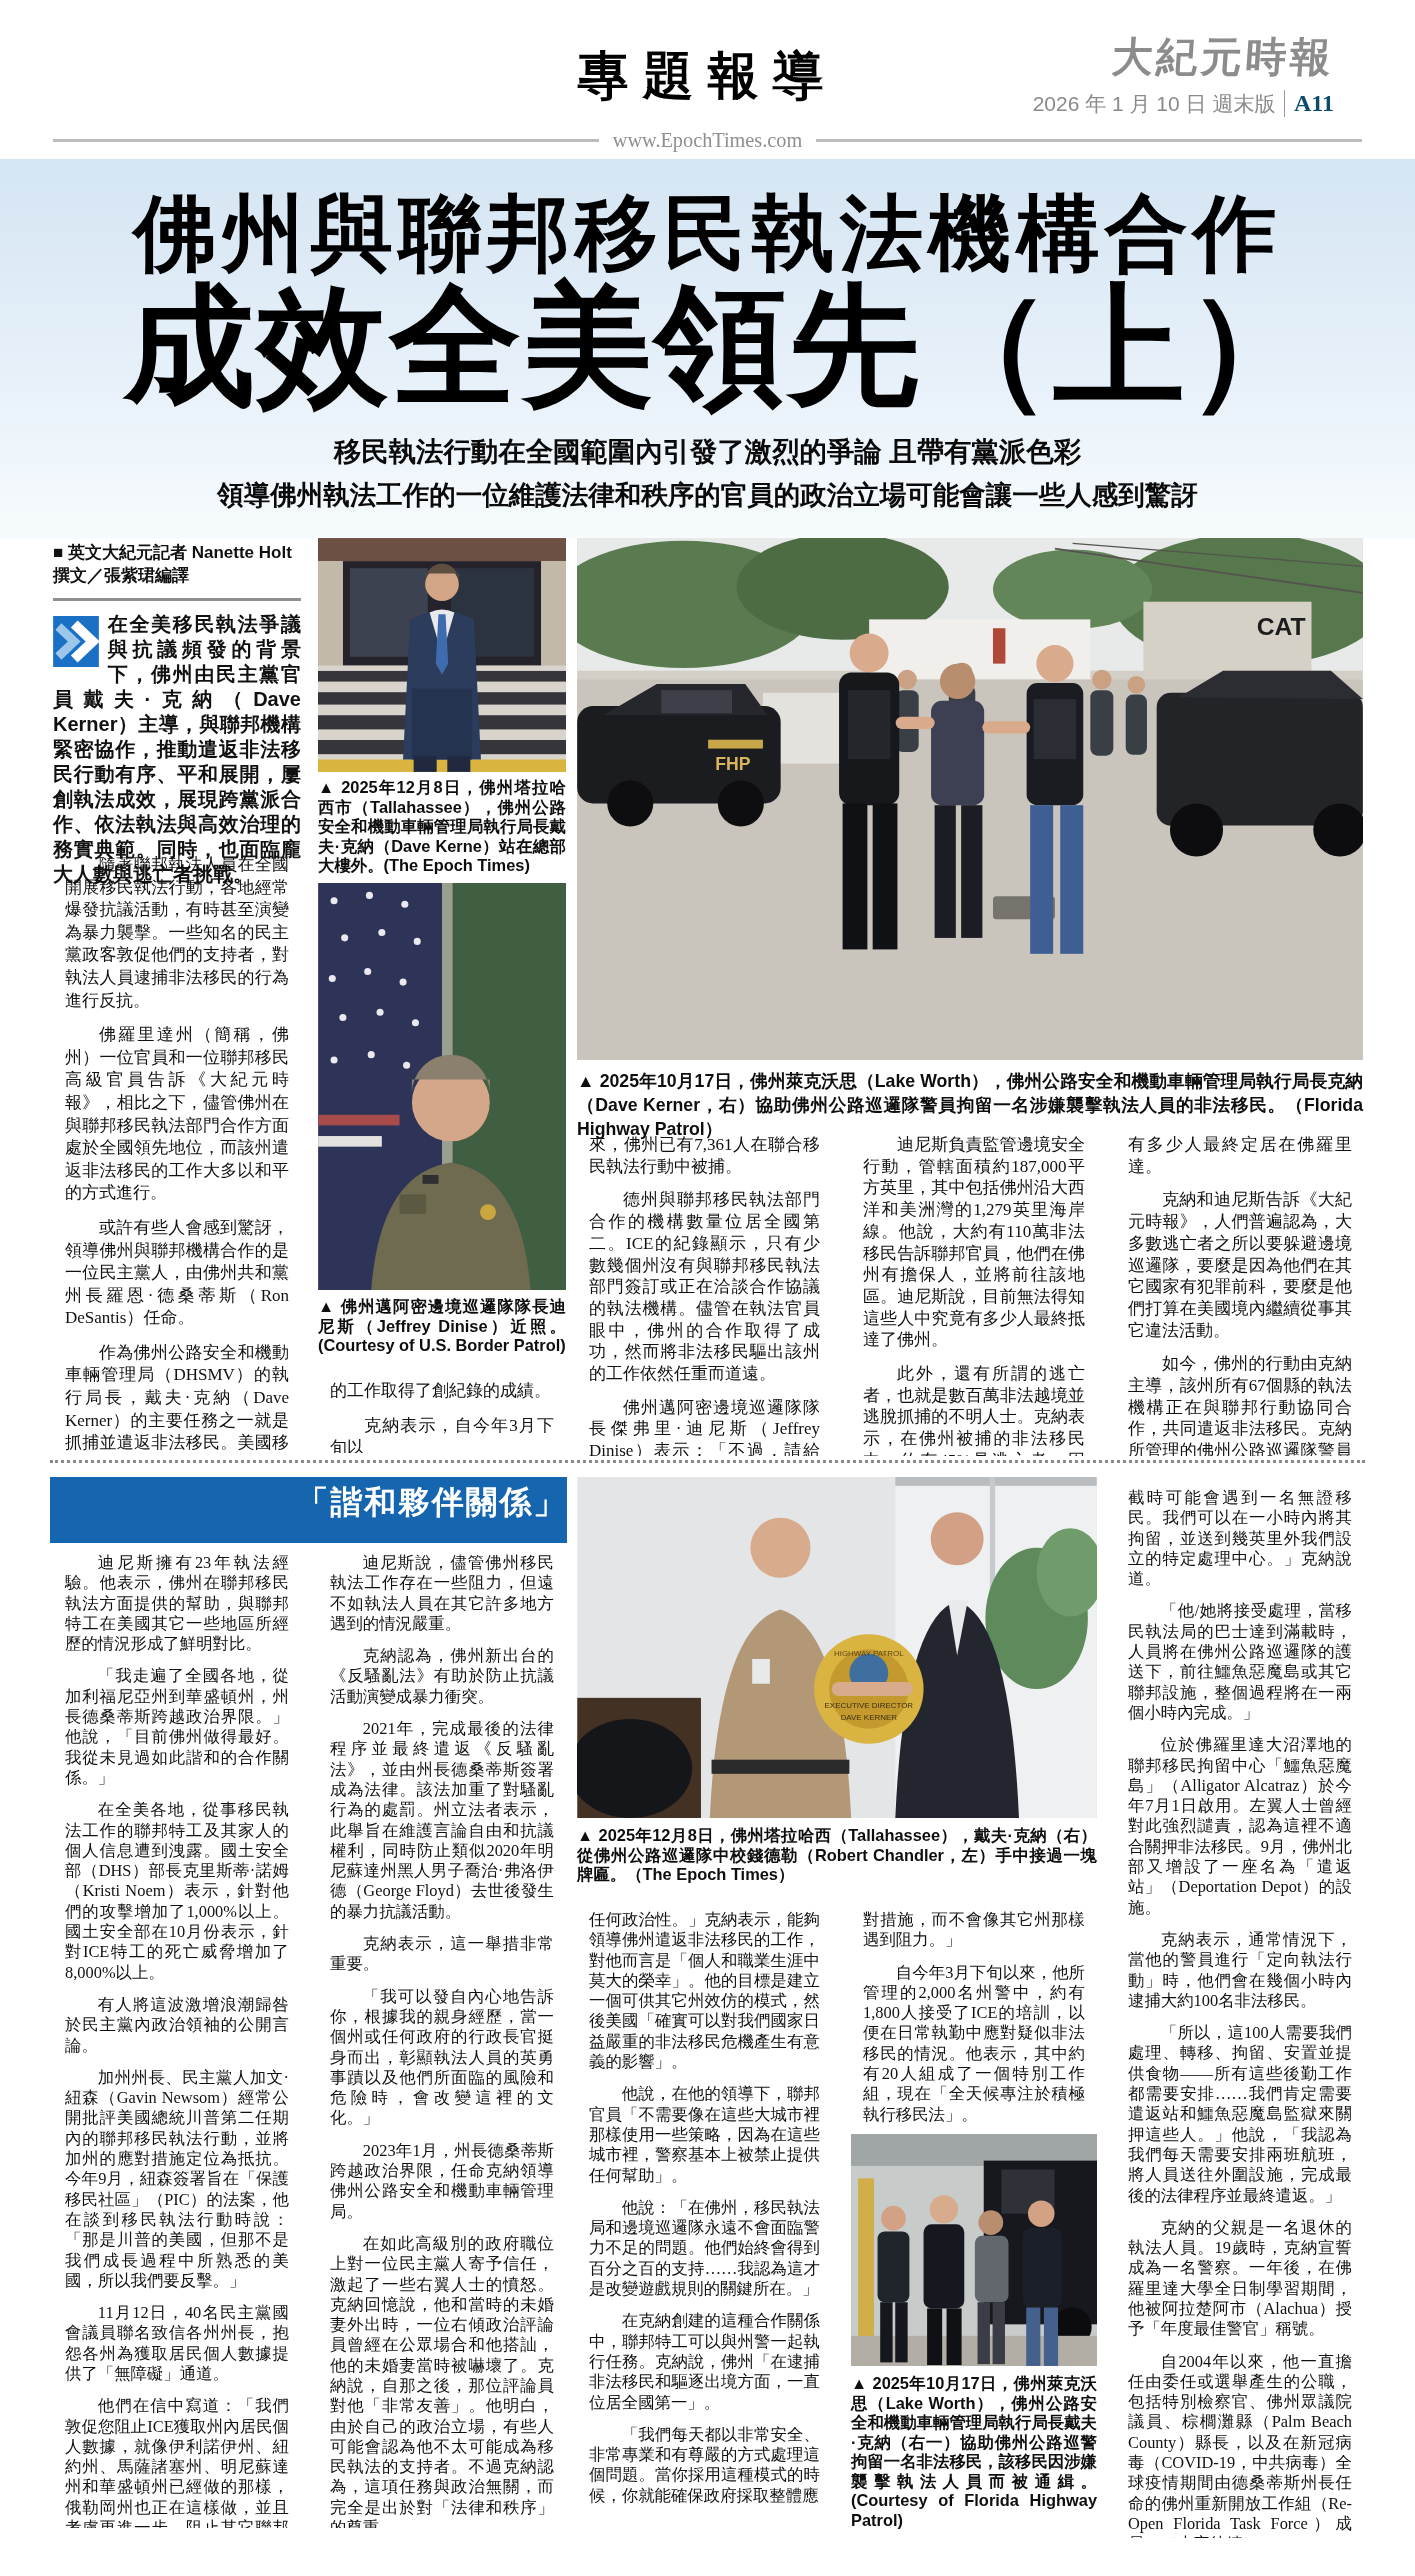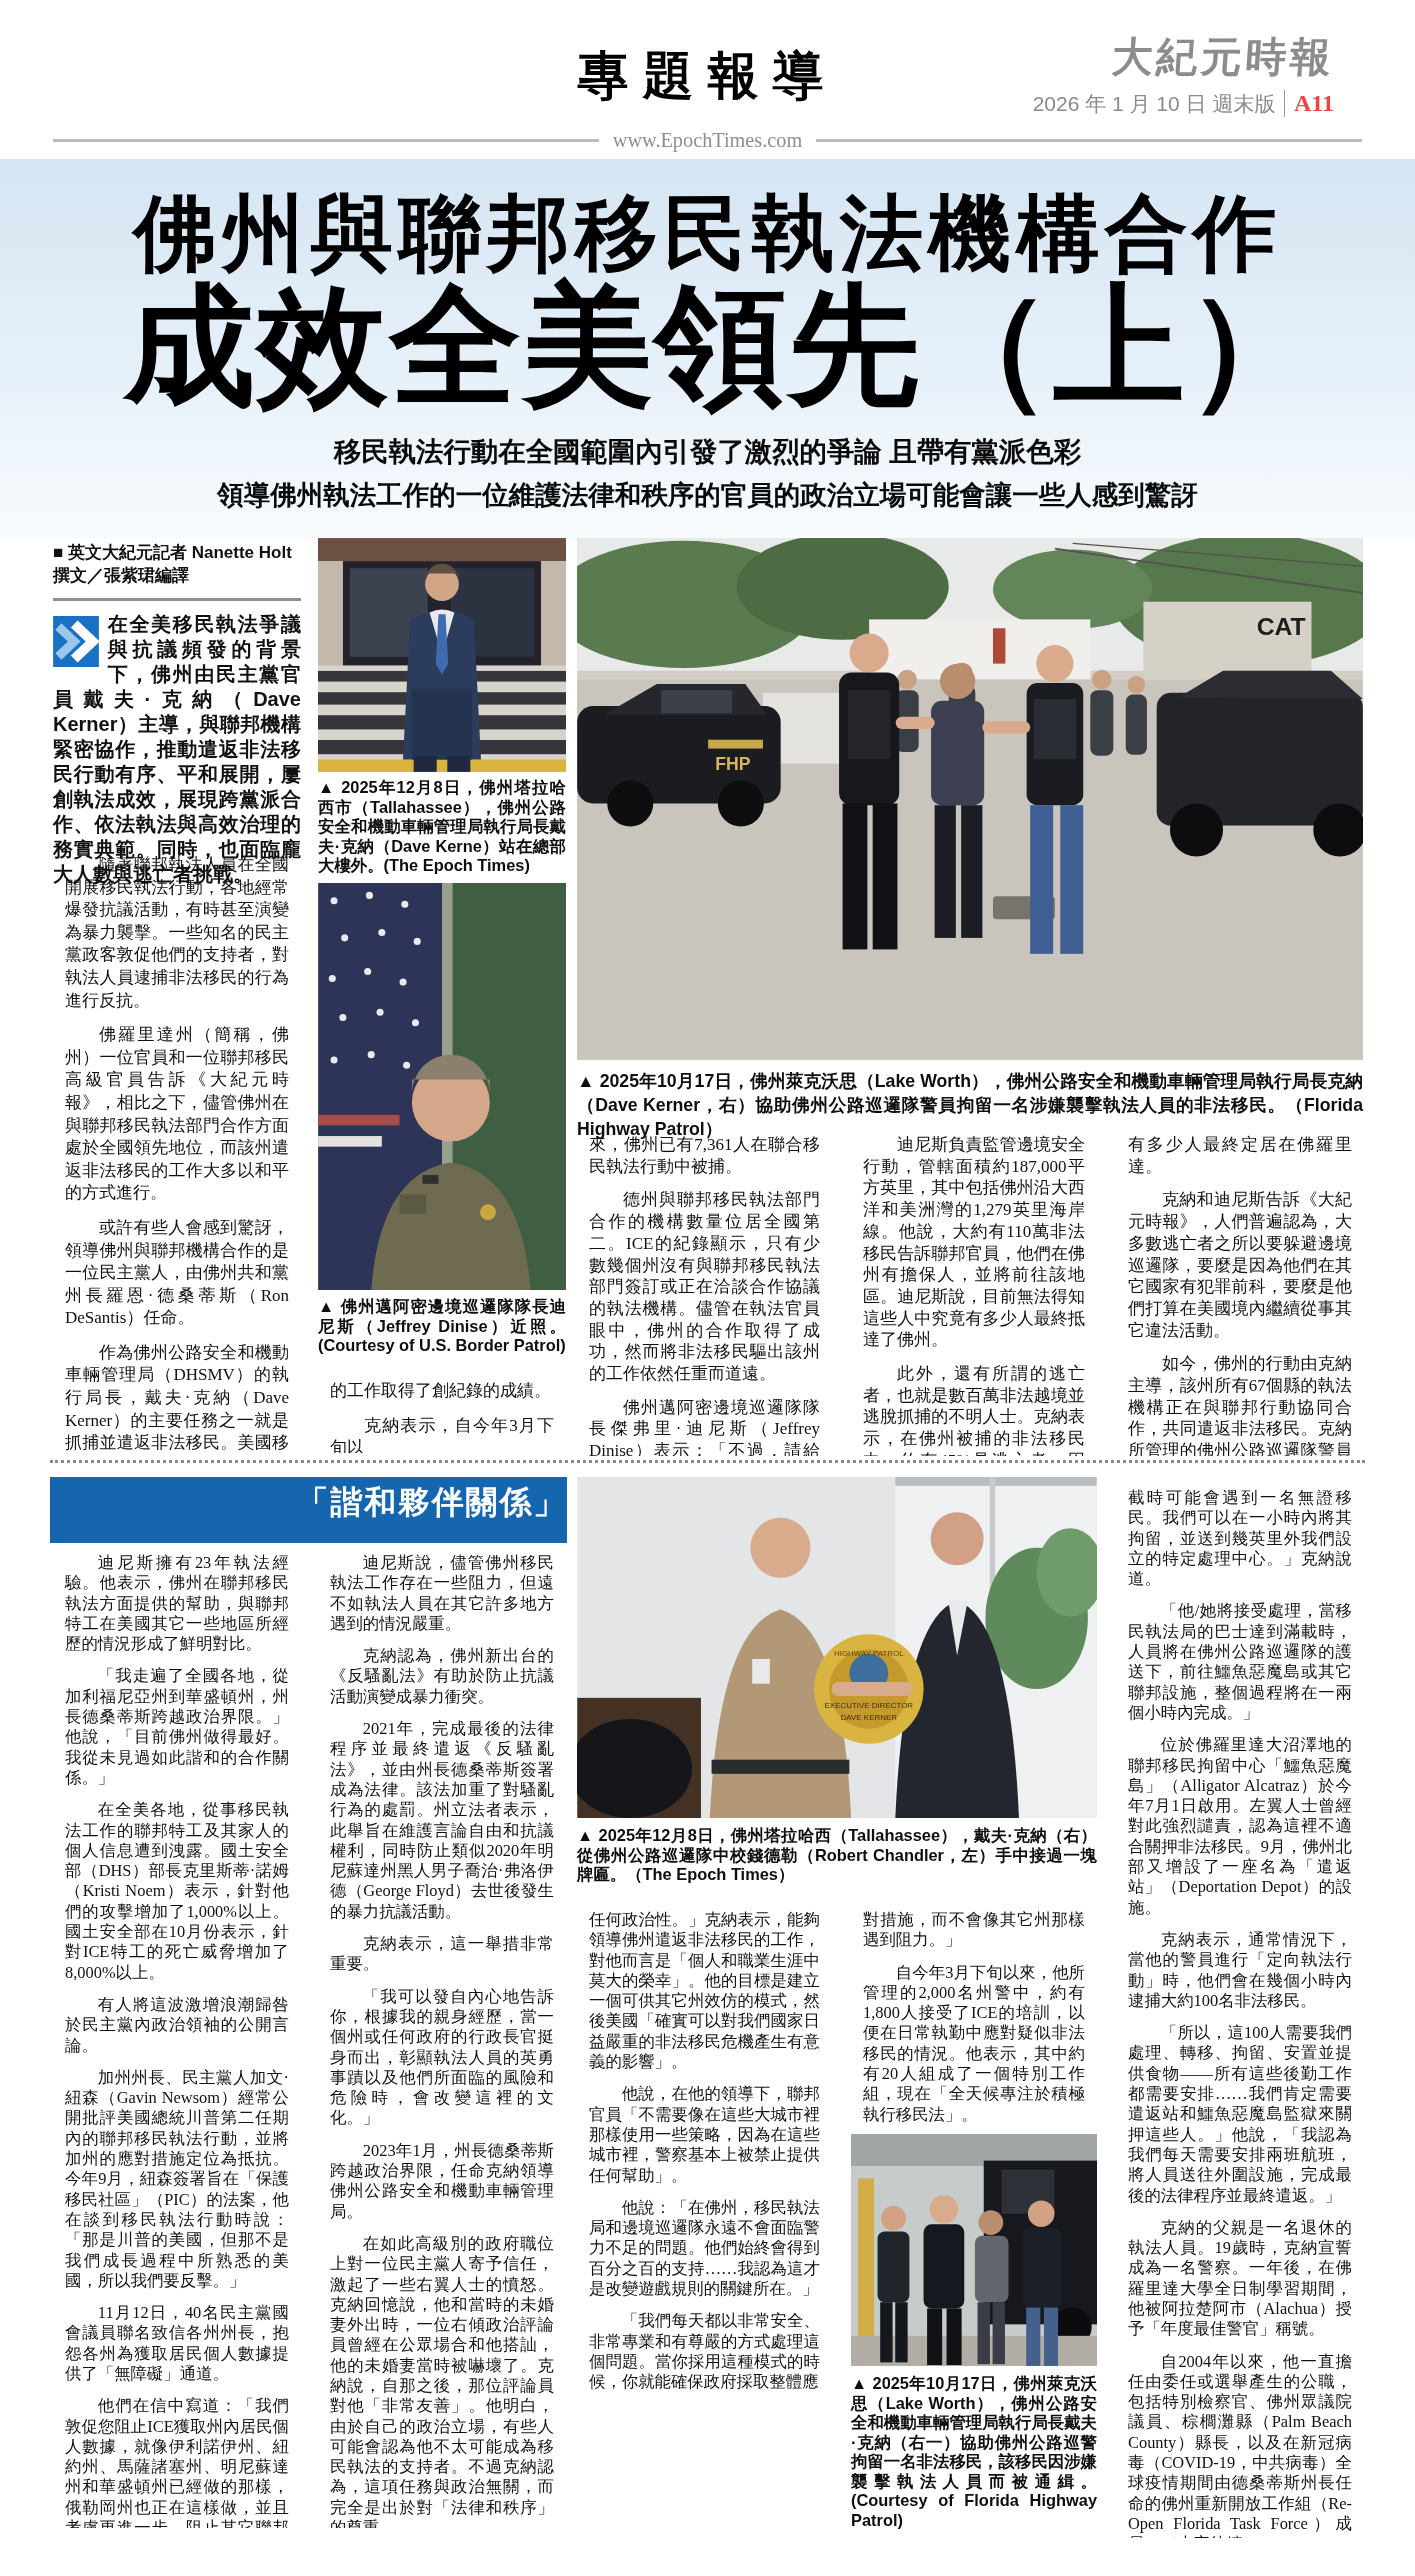--- a/index.html
+++ b/index.html
@@ -6,21 +6,21 @@
   .page{position:relative;width:1415px;height:2576px;background:#ffffff;overflow:hidden;
         font-family:"Liberation Serif","DejaVu Serif",serif;color:#111;}
   .abs{position:absolute;}
   
   .kicker{left:0;top:42px;width:100%;text-align:center;font-family:"Liberation Sans","DejaVu Sans",sans-serif;
           font-size:51px;font-weight:900;letter-spacing:14px;color:#000;}
   .masthead{right:81px;top:30px;font-size:41px;font-weight:900;color:#8c8c8c;letter-spacing:3.5px;
             transform:skewX(-4deg);font-family:"Liberation Serif","DejaVu Serif",serif;}
   .dateline{right:81px;top:90px;font-family:"Liberation Sans","DejaVu Sans",sans-serif;
             font-size:21px;color:#8a8a8a;display:flex;align-items:baseline;gap:8.8px;}
-  .page-no{border-left:1.8px solid #9a9a9a;padding-left:8.8px;color:#ef4444;font-weight:bold;
+  .page-no{border-left:1.8px solid #9a9a9a;padding-left:8.8px;color:#0c4a6e;font-weight:bold;
            font-family:"Liberation Serif","DejaVu Serif",serif;font-size:24px;}
   .siteline{left:53px;top:129px;width:1309px;display:flex;align-items:center;}
   .siteline .rule{flex:1;border-top:3.5px solid #bcbcbc;}
   .siteline .site{padding:0 14px;color:#8f8f8f;font-size:20.3px;white-space:nowrap;}
   
   .band{left:0;top:159px;width:1415px;height:380px;text-align:center;
         background:linear-gradient(180deg,#d5e5f3 0%,#e6f0f9 55%,#f7fbfd 100%);}
   .h1a{margin-top:30px;font-family:"Liberation Sans","DejaVu Sans",sans-serif;
        font-size:83px;line-height:1.08;font-weight:900;letter-spacing:5.3px;color:#000;}
   .h1b{margin-top:1.8px;font-size:131px;line-height:1.02;font-weight:900;letter-spacing:1.8px;color:#000;
@@ -288,20 +288,21 @@
     <text x="330" y="262" text-anchor="middle" font-size="9" fill="#3a2f10" font-family="Liberation Sans, sans-serif">EXECUTIVE DIRECTOR</text>
     <text x="330" y="275" text-anchor="middle" font-size="9" fill="#3a2f10" font-family="Liberation Sans, sans-serif">DAVE KERNER</text>
     <rect x="288" y="232" width="92" height="16" rx="8" fill="#d8ab8c"></rect>
   </svg>
   <div class="abs caption cap3">▲ 2025年12月8日，佛州塔拉哈西（Tallahassee），戴夫·克納（右）從佛州公路巡邏隊中校錢德勒（Robert Chandler，左）手中接過一塊牌匾。（The Epoch Times）</div>
 
   <div class="abs col b-col b-col3">
       <p class="para cont">任何政治性。」克納表示，能夠領導佛州遣返非法移民的工作，對他而言是「個人和職業生涯中莫大的榮幸」。他的目標是建立一個可供其它州效仿的模式，然後美國「確實可以對我們國家日益嚴重的非法移民危機產生有意義的影響」。</p>
       <p class="para">他說，在他的領導下，聯邦官員「不需要像在這些大城市裡那樣使用一些策略，因為在這些城市裡，警察基本上被禁止提供任何幫助」。</p>
       <p class="para">他說：「在佛州，移民執法局和邊境巡邏隊永遠不會面臨警力不足的問題。他們始終會得到百分之百的支持……我認為這才是改變遊戲規則的關鍵所在。」</p>
+      <p class="para">在克納創建的這種合作關係中，聯邦特工可以與州警一起執行任務。克納說，佛州「在逮捕非法移民和驅逐出境方面，一直位居全國第一」。</p>
       <p class="para">「我們每天都以非常安全、非常專業和有尊嚴的方式處理這個問題。當你採用這種模式的時候，你就能確保政府採取整體應</p>
     </div>
   <div class="abs col b-col b-col4">
       <p class="para cont">對措施，而不會像其它州那樣遇到阻力。」</p>
       <p class="para">自今年3月下旬以來，他所管理的2,000名州警中，約有1,800人接受了ICE的培訓，以便在日常執勤中應對疑似非法移民的情況。他表示，其中約有20人組成了一個特別工作組，現在「全天候專注於積極執行移民法」。</p>
       <p class="para">「現在，巡警在進行在路邊攔</p>
     </div>
 
   <svg class="abs photo ph4" width="246" height="232" viewBox="0 0 278 262">
     <rect width="278" height="262" fill="#c7cbca"></rect>

